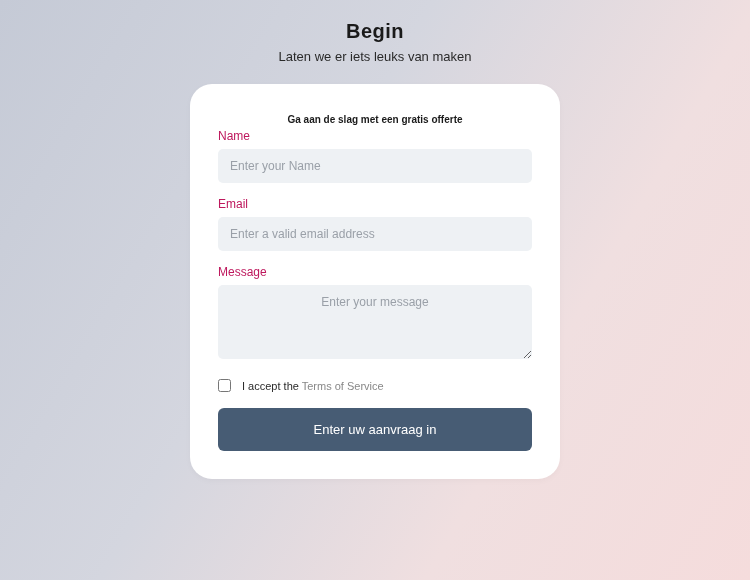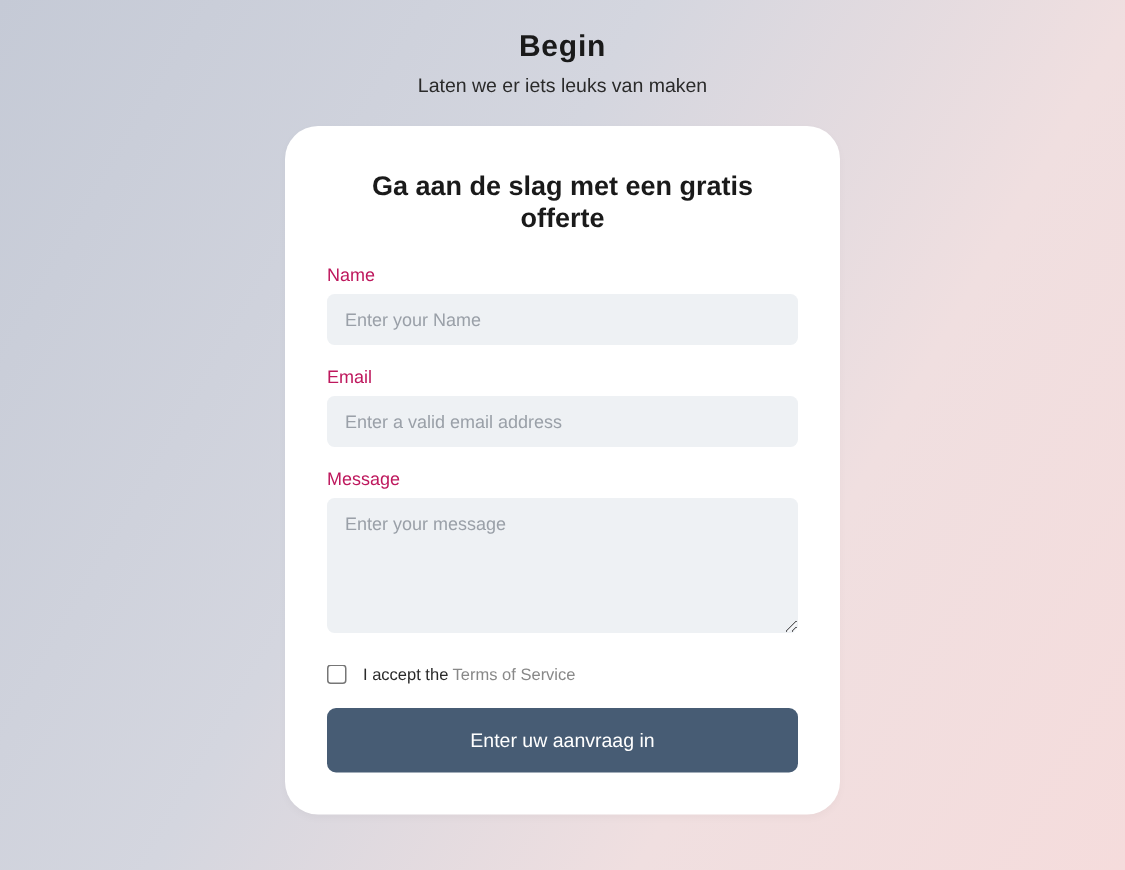--- a/index.html
+++ b/index.html
@@ -17,35 +17,35 @@
 .header { text-align: center; margin-bottom: 20px; }
 .title { font-size: 20px; font-weight: 700; color: #1a1a1a; letter-spacing: 0.5px; }
 .subtitle { font-size: 13px; color: #2a2a2a; margin-top: 6px; }
 .card {
   width: 370px;
   background: #fff;
   border-radius: 22px;
   padding: 30px 28px 28px 28px;
   box-shadow: 0 2px 6px rgba(0,0,0,0.03);
 }
-.form-title { font-size: 18px; font-weight: 700; color: #1a1a1a; text-align: center; margin-bottom: 20px; }
+.form-title { font-size: 10px; font-weight: 700; color: #1a1a1a; text-align: center; margin-bottom: 4px; }
 .label { font-size: 12px; color: #be185d; margin-bottom: 6px; display: block; }
 .input, .textarea {
   width: 100%;
   background: #eef1f4;
   border: none;
   border-radius: 5px;
   padding: 10px 12px;
   font-size: 12px;
   color: #333;
   font-family: inherit;
   margin-bottom: 14px;
 }
 .input::placeholder, .textarea::placeholder { color: #9aa0a8; }
-.textarea { height: 90px; resize: vertical; }
+.textarea { height: 74px; resize: vertical; text-align: center; }
 .tos-row { font-size: 11px; color: #2a2a2a; margin-top: 2px; margin-bottom: 16px; display: flex; align-items: center; gap: 11px; }
 .tos-row a { color: #888; text-decoration: none; }
 .submit {
   width: 100%;
   background: #475c74;
   color: #fff;
   border: none;
   border-radius: 6px;
   padding: 14px 0;
   font-size: 13px;

